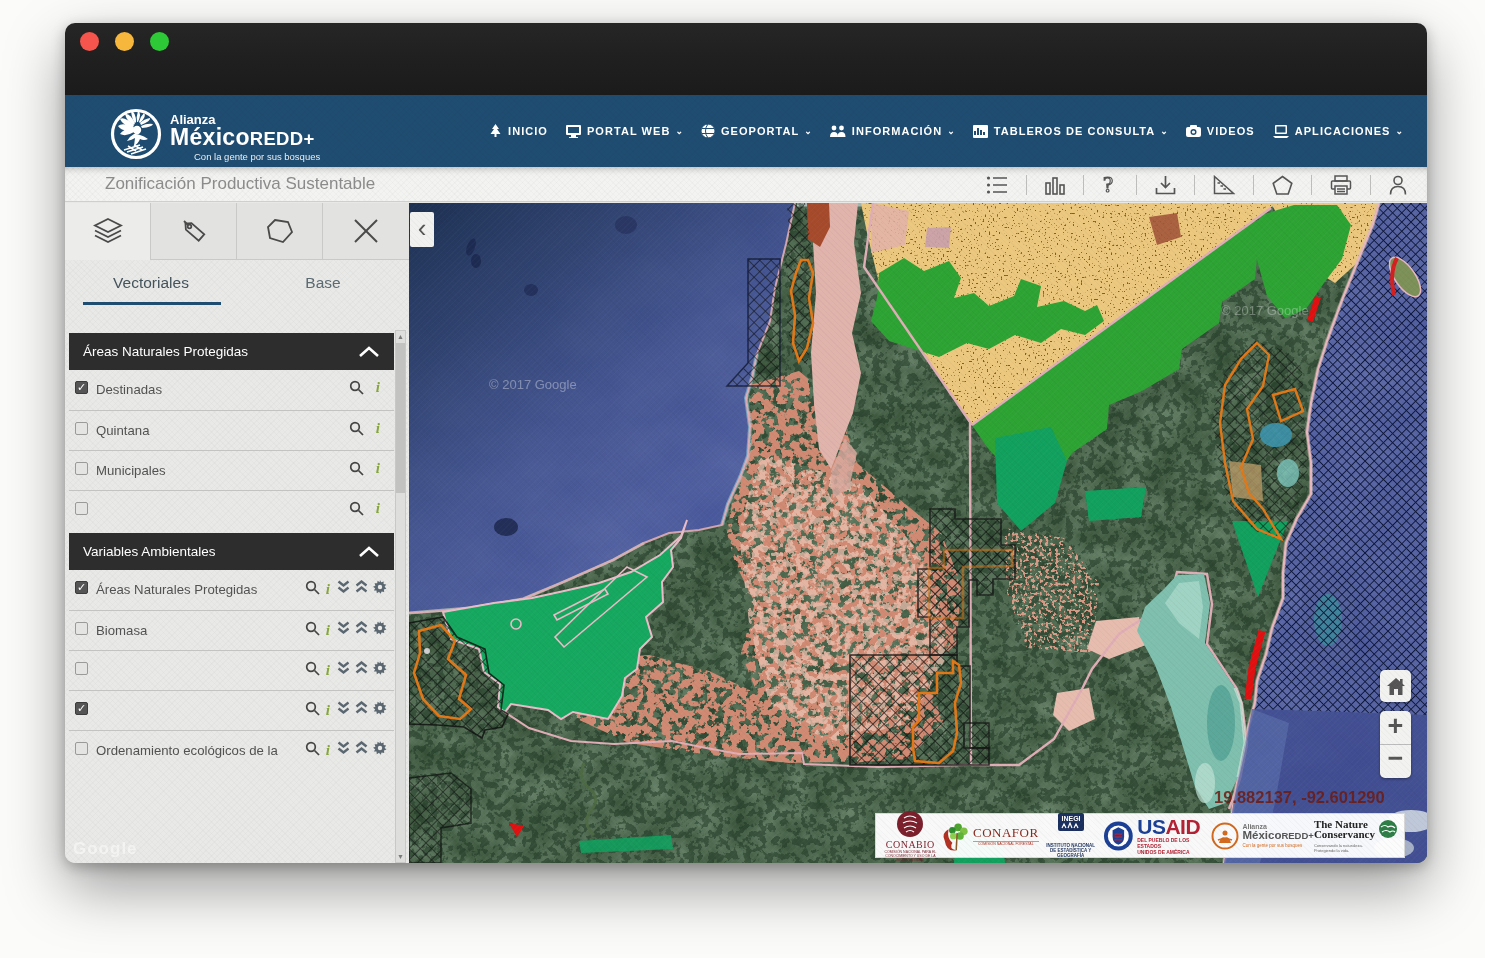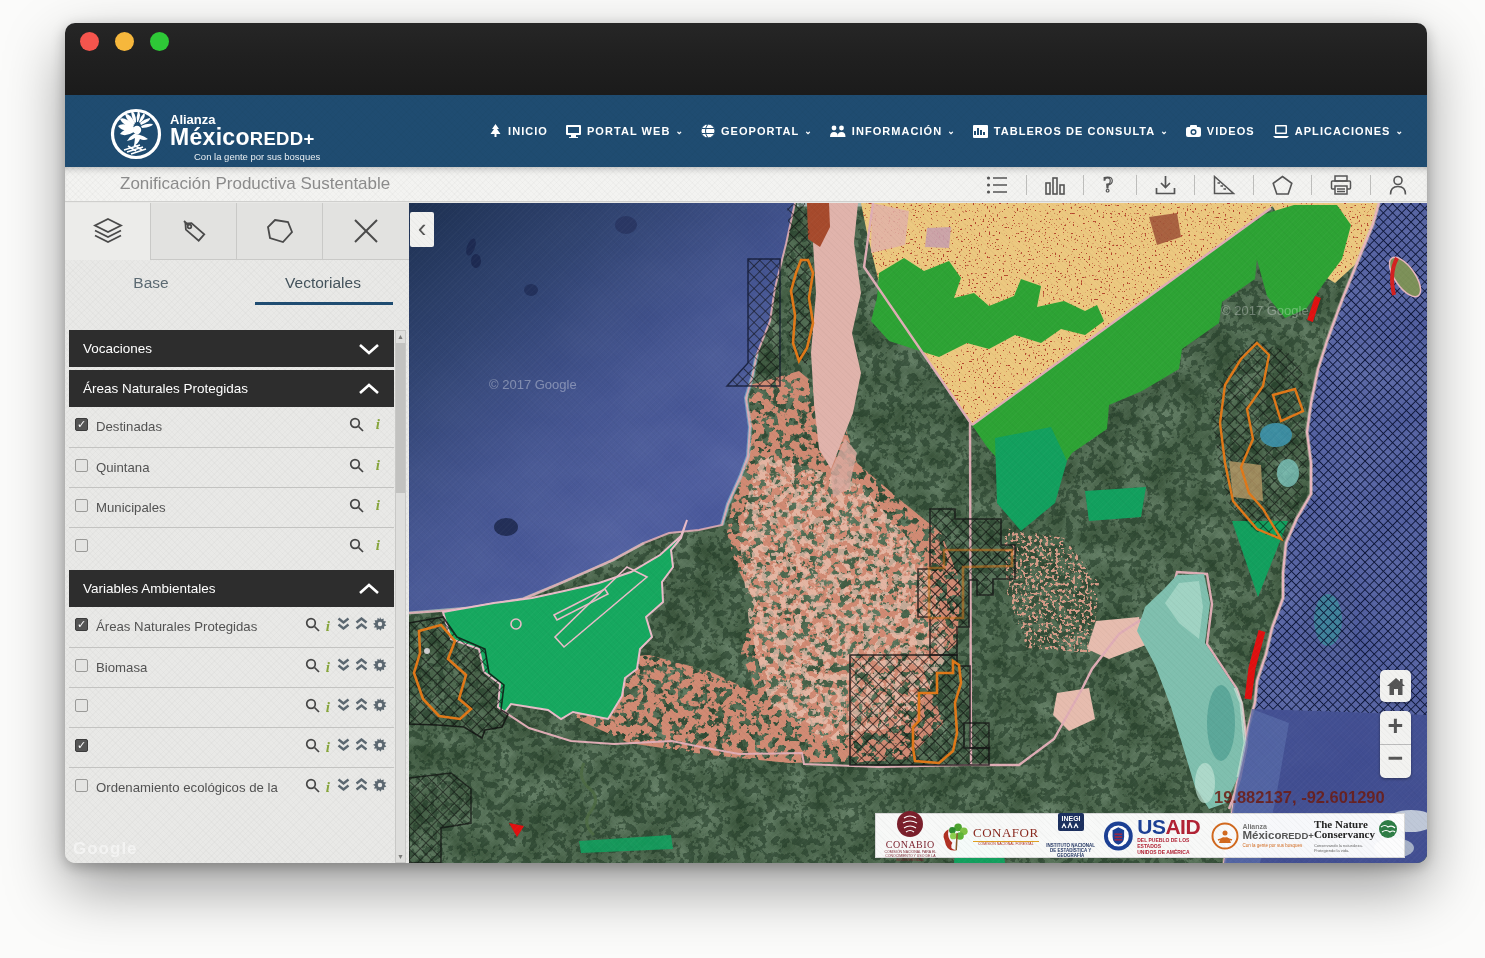--- a/index.html
+++ b/index.html
@@ -17,21 +17,21 @@
   #nav .car { font-size:9px; margin-left:5px; letter-spacing:0; }
   #logo { position:absolute; left:45px; top:13px; display:flex; }
   #logotxt { margin-left:8px; color:#fff; }
   #logotxt .l1 { font-size:13px; font-weight:bold; margin-top:4px; }
   #logotxt .l2 { font-size:23px; font-weight:bold; letter-spacing:.3px; margin-top:-3px;}
   #logotxt .l2 span { font-size:18.5px; }
   #logotxt .l3 { font-size:9.5px; margin-top:0px; color:#e8eef2; margin-left:24px; }
   
   #tool { position:absolute; left:0; top:144px; width:100%; height:35px; background:#f3f3f1; border-bottom:1px solid #cfcfcd;
           box-shadow:inset 0 6px 8px -6px rgba(0,0,0,.35); }
-  #tool .title { position:absolute; left:40px; top:0; line-height:34px; font-size:17px; color:#8b8b8b;margin-left:15px; }
+  #tool .title { position:absolute; left:40px; top:0; line-height:34px; font-size:17px; color:#8b8b8b; }
   #ticons { position:absolute; right:20px; top:0; height:35px; display:flex; align-items:center; }
   #ticons .sep { width:1px; height:20px; background:#bdbdbb; margin:0 18px; }
   
   #content { position:absolute; left:0; top:180px; width:100%; height:660px; }
   #sidebar { position:absolute; left:0; top:0; width:344px; height:660px; background:#e9e9e7; }
   #sidebar .texture, #tool .texture, #nav .texture {
       position:absolute; inset:0; pointer-events:none;
       background-image:repeating-linear-gradient(45deg, rgba(0,0,0,.02) 0 1px, transparent 1px 4px),
                        repeating-linear-gradient(-45deg, rgba(0,0,0,.02) 0 1px, transparent 1px 4px); }
   #tabs { position:absolute; left:0; top:0; width:344px; height:57px; display:flex; background:#e4e4e2; }
@@ -228,27 +228,24 @@
             </svg>
           </div>
         <div class="tab">
             <svg width="26" height="26" viewBox="0 0 26 26" stroke="#4a4a4a" stroke-width="2">
               <line x1="2" y1="2" x2="24" y2="24"></line>
               <line x1="24" y1="2" x2="2" y2="24"></line>
             </svg>
           </div>
       </div>
       <div id="bv">
+          <div class="c act">Vectoriales</div>
           <div class="c">Base</div>
-          <div class="c act">Vectoriales</div>
         </div>
       <div id="list">
-          <div class="shead" style="margin-top:0">Vocaciones<svg width="22" height="12" viewBox="0 0 22 12" fill="none" stroke="#fff" stroke-width="2.6">
-              <path d="M2 2 L11 10 L20 2"></path>
-            </svg></div>
           <div class="shead">Áreas Naturales Protegidas<svg width="22" height="12" viewBox="0 0 22 12" fill="none" stroke="#fff" stroke-width="2.6">
               <path d="M2 10 L11 2 L20 10"></path>
             </svg></div>
           <div class="rows">
             <div class="row">
               <div class="cb ck"></div>
               <div class="lbl">Destinadas</div>
               <div class="ric" style="right:14px;">
                 <span style="margin-right:12px"><svg width="15" height="15" viewBox="0 0 15 15" fill="none" stroke="#444" stroke-width="1.7">
                     <circle cx="6" cy="6" r="4.3"></circle>

